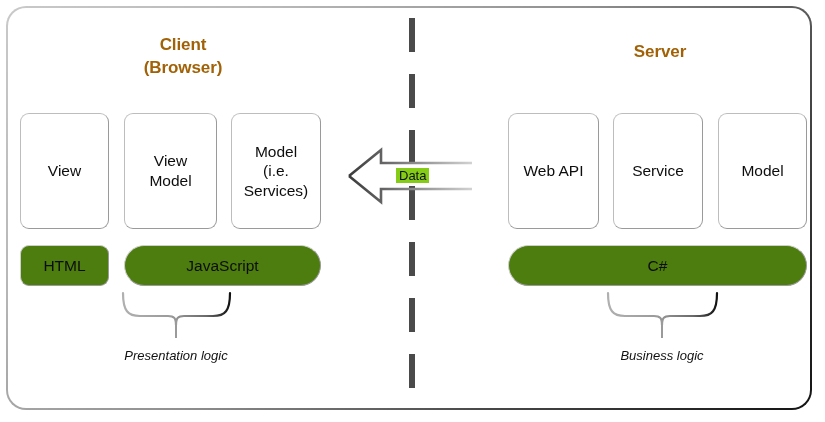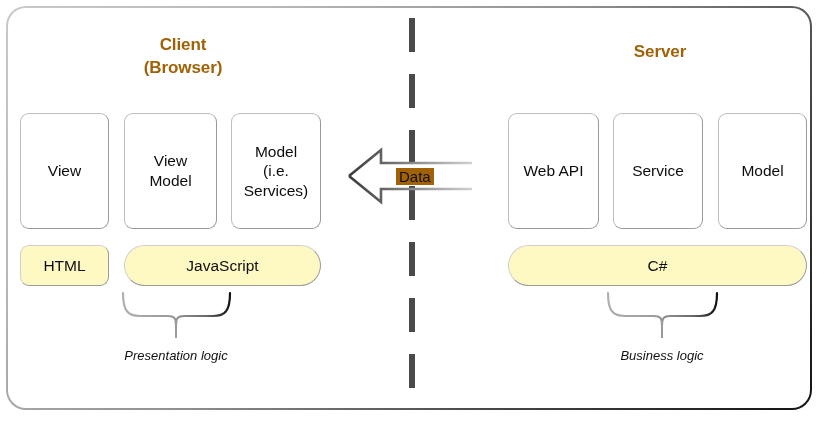--- a/index.html
+++ b/index.html
@@ -92,21 +92,21 @@
     border-left: 0;
     border-top: 0;
     z-index: -1;
     pointer-events: none;
   }
 
   
   .pill {
     position: absolute;
     box-sizing: border-box;
-    background: #fef9c3;
+    background: #4d7c0f;
     display: flex;
     align-items: center;
     justify-content: center;
     font-size: 15.5px;
     color: #0d0d0d;
     border-radius: 24px;
     border: 1.3px solid #cfcfcf;
     border-right-color: #9a9a9a;
     border-bottom-color: #9a9a9a;
   }
@@ -144,23 +144,23 @@
   .overlay-svg {
     position: absolute;
     left: 0;
     top: 0;
     width: 825px;
     height: 422px;
     pointer-events: none;
   }
   .data-label {
     position: absolute;
-    font-size: 15px;
+    font-size: 13px;
     color: #111111;
-    background: #a16207;
+    background: #84cc16;
     padding: 0 3px;
     white-space: nowrap;
   }
 </style>
 </head>
 <body>
 
 <div id="canvas">
 
   <div class="outer-frame">

